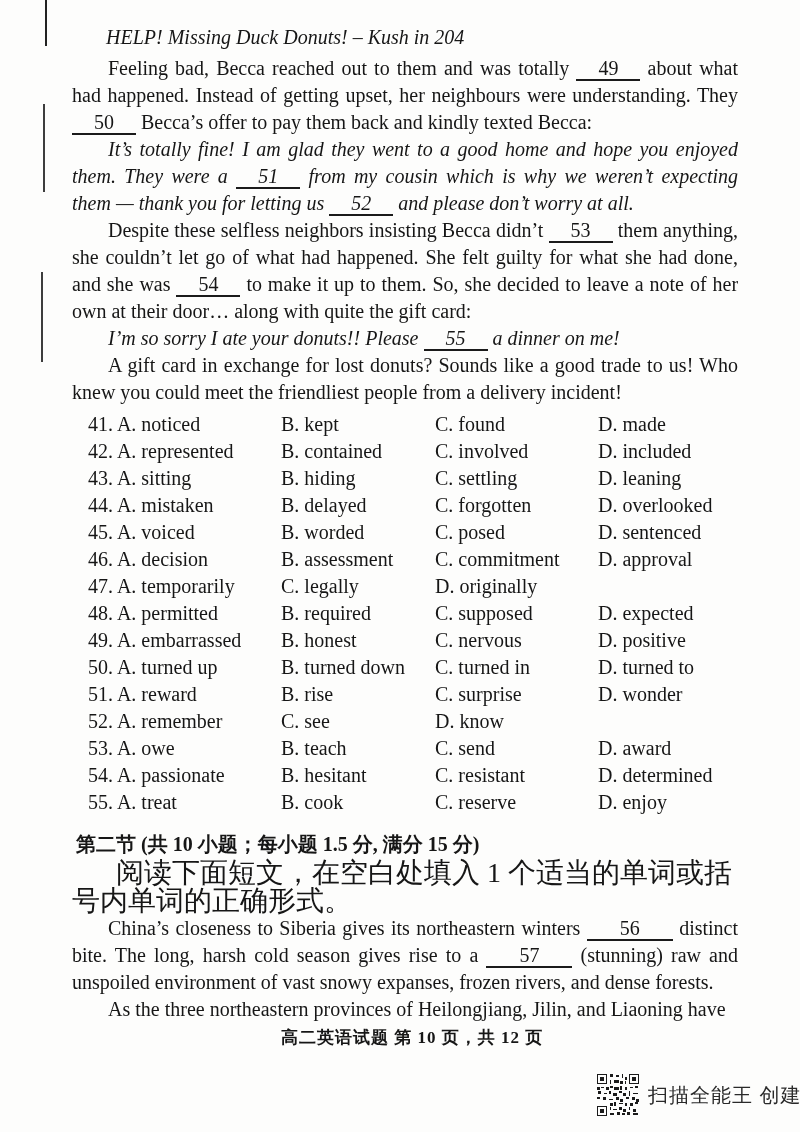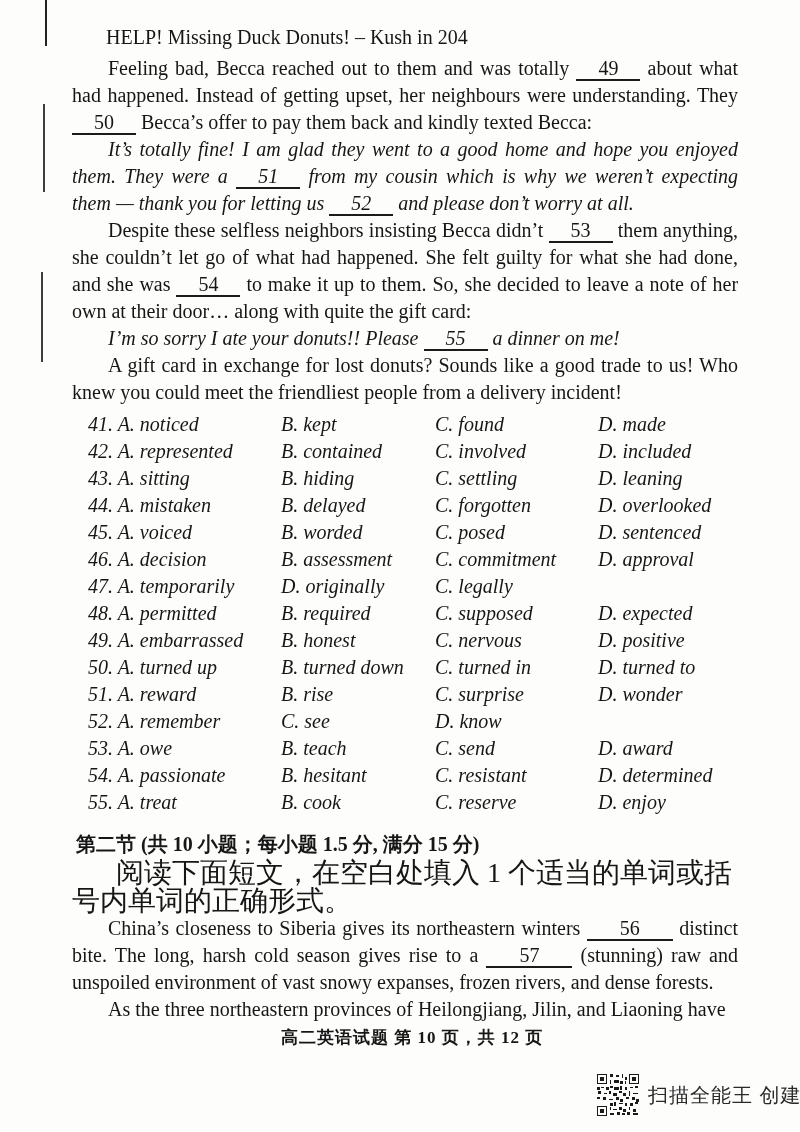--- a/index.html
+++ b/index.html
@@ -17,20 +17,21 @@
     overflow: hidden;
   }
   .scan-mark { position: absolute; background: #3d3d3d; }
   .mark1 { left: 45px; top: 0;    width: 2px; height: 46px; background:#222; }
   .mark2 { left: 43px; top: 104px; width: 2px; height: 88px; }
   .mark3 { left: 41px; top: 272px; width: 2px; height: 90px; }
 
   .content { position: absolute; left: 72px; top: 24px; width: 666px; }
 
   .title {
+    font-style: italic;
     font-size: 20px; line-height: 26px;
     margin: 0 0 5px 34px;
   }
   p.para {
     margin: 0;
     font-size: 20px; line-height: 27px;
     text-align: justify;
   }
   .indent { text-indent: 36px; }
   .italic { font-style: italic; }
@@ -39,21 +40,21 @@
     display: inline-block;
     min-width: 64px;
     padding: 0 3px;
     border-bottom: 2px solid #1b1b1b;
     text-align: center;
     text-indent: 0;
     line-height: 22px;
   }
   .blank.wide { min-width: 86px; }
 
-  .mc { margin: 5px 0 0 16px; font-style: italic; }
+  .mc { margin: 5px 0 0 16px; }
   .mc-row {
     display: grid;
     grid-template-columns: 193px 154px 163px auto;
     font-size: 20px; line-height: 27px;
   }
   .mc-row span { white-space: nowrap; }
 
   .section2 { margin-top: 13px; }
   .s2-heading {
     margin: 0 0 0 4px;
@@ -140,22 +141,22 @@
           <span>D. sentenced</span>
         </div>
       <div class="mc-row">
           <span>46. A. decision</span>
           <span>B. assessment</span>
           <span>C. commitment</span>
           <span>D. approval</span>
         </div>
       <div class="mc-row">
           <span>47. A. temporarily</span>
+          <span>C. legally</span>
           <span>D. originally</span>
-          <span>C. legally</span>
         </div>
       <div class="mc-row">
           <span>48. A. permitted</span>
           <span>B. required</span>
           <span>C. supposed</span>
           <span>D. expected</span>
         </div>
       <div class="mc-row">
           <span>49. A. embarrassed</span>
           <span>B. honest</span>

